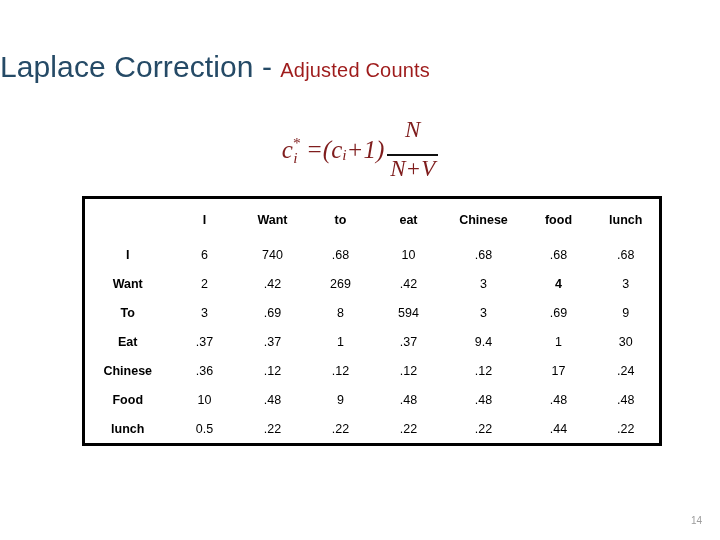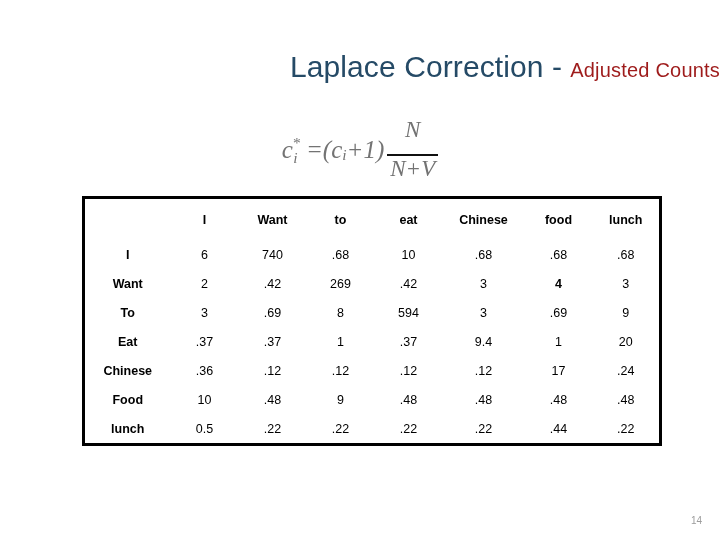--- a/index.html
+++ b/index.html
@@ -15,21 +15,21 @@
     font-family: "Liberation Sans", sans-serif;
     color: #000000;
   }
 
   
   #slide-title {
     position: absolute;
     left: 0;
     top: 50px;
     width: 720px;
-    text-align: right;
+    text-align: left;
     white-space: nowrap;
   }
   #slide-title .main {
     font-size: 30px;
     font-weight: 400;
     color: #254A66;
     letter-spacing: 0.1px;
   }
   #slide-title .dash {
     font-size: 30px;
@@ -46,21 +46,21 @@
   
   #formula {
     position: absolute;
     left: 0;
     top: 118px;
     width: 720px;
     text-align: center;
     font-family: "Liberation Serif", serif;
     font-style: italic;
     font-size: 25px;
-    color: #737373;
+    color: #7f1d1d;
     white-space: nowrap;
   }
   #formula .eq-row {
     display: inline-flex;
     align-items: center;
     line-height: 1;
   }
   #formula .varc {
     position: relative;
     display: inline-block;
@@ -255,21 +255,21 @@
         <td class="value-cell">9</td>
       </tr>
       <tr class="data-row">
         <td class="row-label">Eat</td>
         <td class="value-cell">.37</td>
         <td class="value-cell">.37</td>
         <td class="value-cell">1</td>
         <td class="value-cell">.37</td>
         <td class="value-cell">9.4</td>
         <td class="value-cell">1</td>
-        <td class="value-cell">20</td>
+        <td class="value-cell">30</td>
       </tr>
       <tr class="data-row">
         <td class="row-label">Chinese</td>
         <td class="value-cell">.36</td>
         <td class="value-cell">.12</td>
         <td class="value-cell">.12</td>
         <td class="value-cell">.12</td>
         <td class="value-cell">.12</td>
         <td class="value-cell">17</td>
         <td class="value-cell">.24</td>

